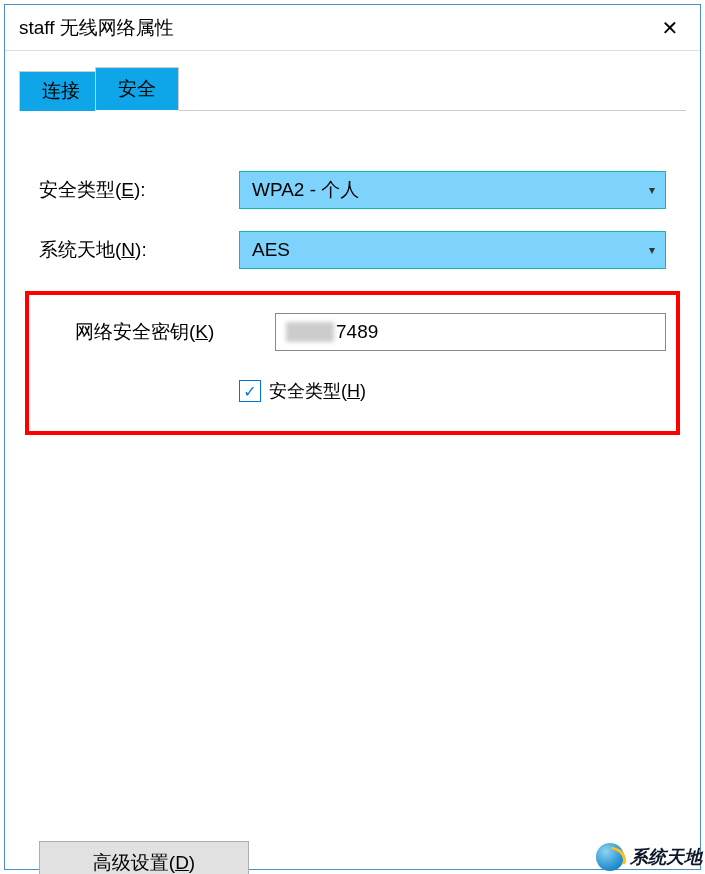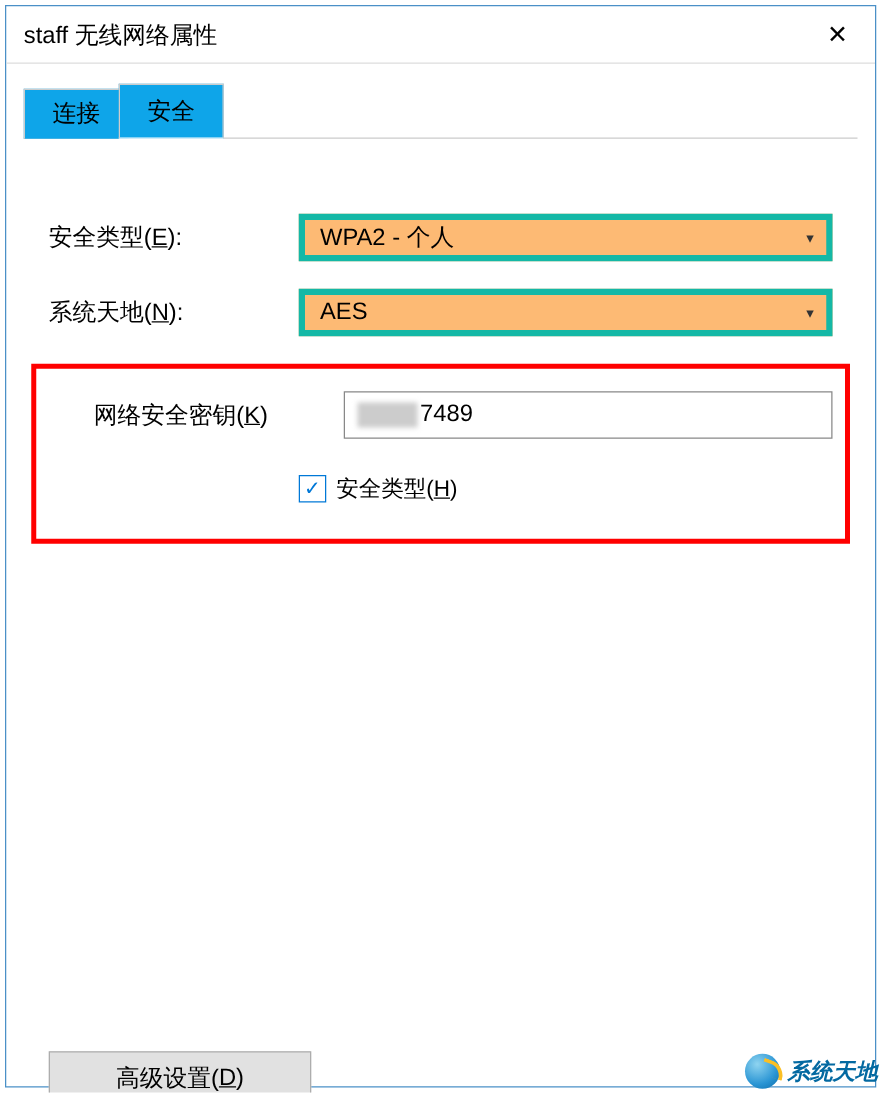--- a/index.html
+++ b/index.html
@@ -73,22 +73,22 @@
       align-items: center;
       margin-bottom: 22px;
     }
     .row-label {
       width: 200px;
       font-size: 19px;
     }
     .select {
       flex: 1;
       height: 38px;
-      border: 5px solid #14b8a6;
-      background: #fdba74;
+      border: 1px solid #14b8a6;
+      background: #7dd3fc;
       display: flex;
       align-items: center;
       justify-content: space-between;
       padding: 0 10px 0 12px;
       font-size: 19px;
       min-width: 0;
     }
     .select .chev {
       font-size: 12px;
       color: #333;
@@ -148,21 +148,21 @@
     }
     .adv-wrapper { position: relative; }
     .watermark {
       position: absolute;
       right: -2px;
       bottom: -2px;
       display: flex;
       align-items: center;
       gap: 6px;
       font-size: 18px;
-      color: #0369a1;
+      color: #0f172a;
       font-weight: bold;
       font-style: italic;
     }
     .watermark .globe {
       width: 28px; height: 28px;
       border-radius: 50%;
       background: radial-gradient(circle at 35% 30%, #8fd4f0, #2a95d4 60%, #0a6aa8);
       position: relative;
     }
     .watermark .globe::after {

